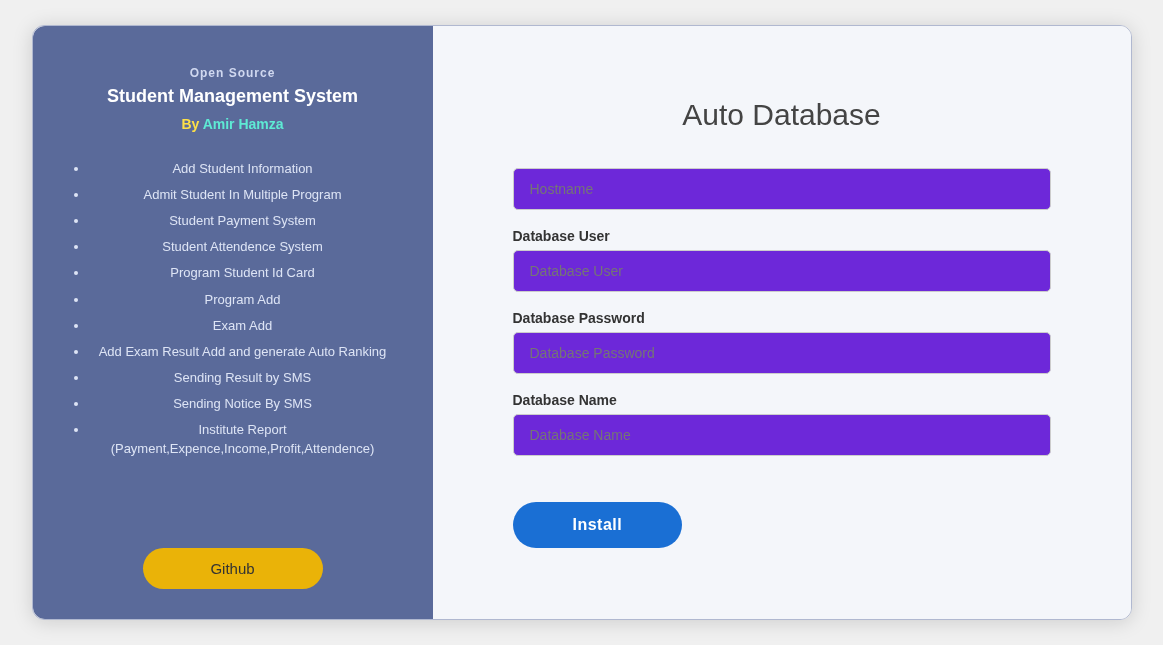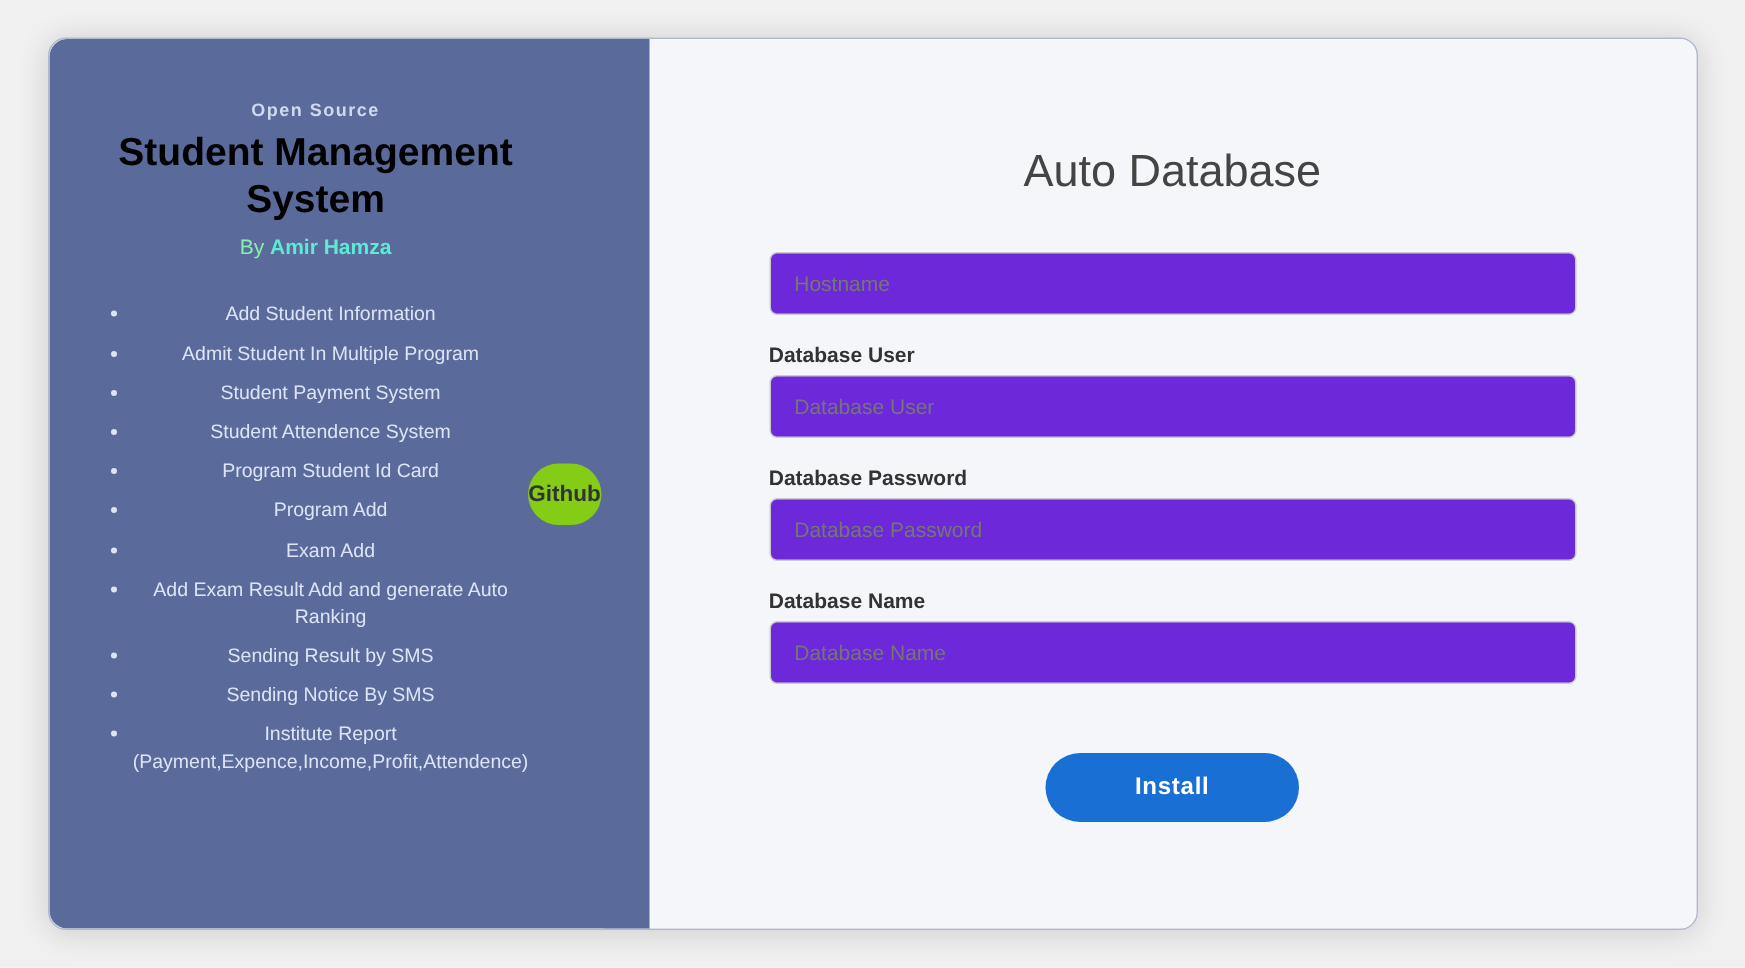--- a/index.html
+++ b/index.html
@@ -29,20 +29,21 @@
     }
 
     
     .left-panel {
       width: 400px;
       min-width: 400px;
       background: #5a6a9a;
       color: white;
       padding: 40px 36px 30px 36px;
       display: flex;
+      flex-direction: column;
       justify-content: space-between;
       border-radius: 12px 0 0 12px;
       position: relative;
     }
 
     .left-panel::after {
       content: '';
       position: absolute;
       right: -30px;
       top: 0;
@@ -59,59 +60,59 @@
 
     .open-source-label {
       font-size: 12px;
       font-weight: bold;
       color: #d0d8f0;
       letter-spacing: 1px;
       margin-bottom: 6px;
     }
 
     .app-title {
-      font-size: 26px;
-      font-weight: bold;
-      color: #000000;
+      font-size: 18px;
+      font-weight: bold;
+      color: #ffffff;
       line-height: 1.2;
       margin-bottom: 8px;
     }
 
     .by-label {
       font-size: 14px;
       color: #d0d8f0;
     }
 
     .by-label span {
-      color: #86efac;
-      font-weight: normal;
+      color: #fde047;
+      font-weight: bold;
     }
 
     .features-list {
       margin-top: 28px;
       list-style: disc;
       padding-left: 20px;
     }
 
     .features-list li {
       font-size: 13px;
       color: #dde4f5;
       margin-bottom: 8px;
       line-height: 1.4;
     }
 
     .github-btn {
-      background: #84cc16;
+      background: #eab308;
       color: #333;
       border: none;
       border-radius: 30px;
       padding: 12px 0;
       width: 180px;
       font-size: 15px;
-      font-weight: bold;
+      font-weight: normal;
       cursor: pointer;
       align-self: center;
       margin-top: 4px;
     }
 
     
     .right-panel {
       flex: 1;
       background: #f4f6fa;
       padding: 50px 80px 50px 80px;
@@ -148,21 +149,21 @@
       border: 1.5px solid #ccc;
       border-radius: 5px;
       font-size: 14px;
       color: #aaa;
       background: #6d28d9;
       outline: none;
     }
 
     .install-btn-wrap {
       display: flex;
-      justify-content: center;
+      justify-content: flex-start;
       margin-top: 28px;
     }
 
     .install-btn {
       background: #1a6fd4;
       color: white;
       border: none;
       border-radius: 30px;
       padding: 14px 60px;
       font-size: 16px;

